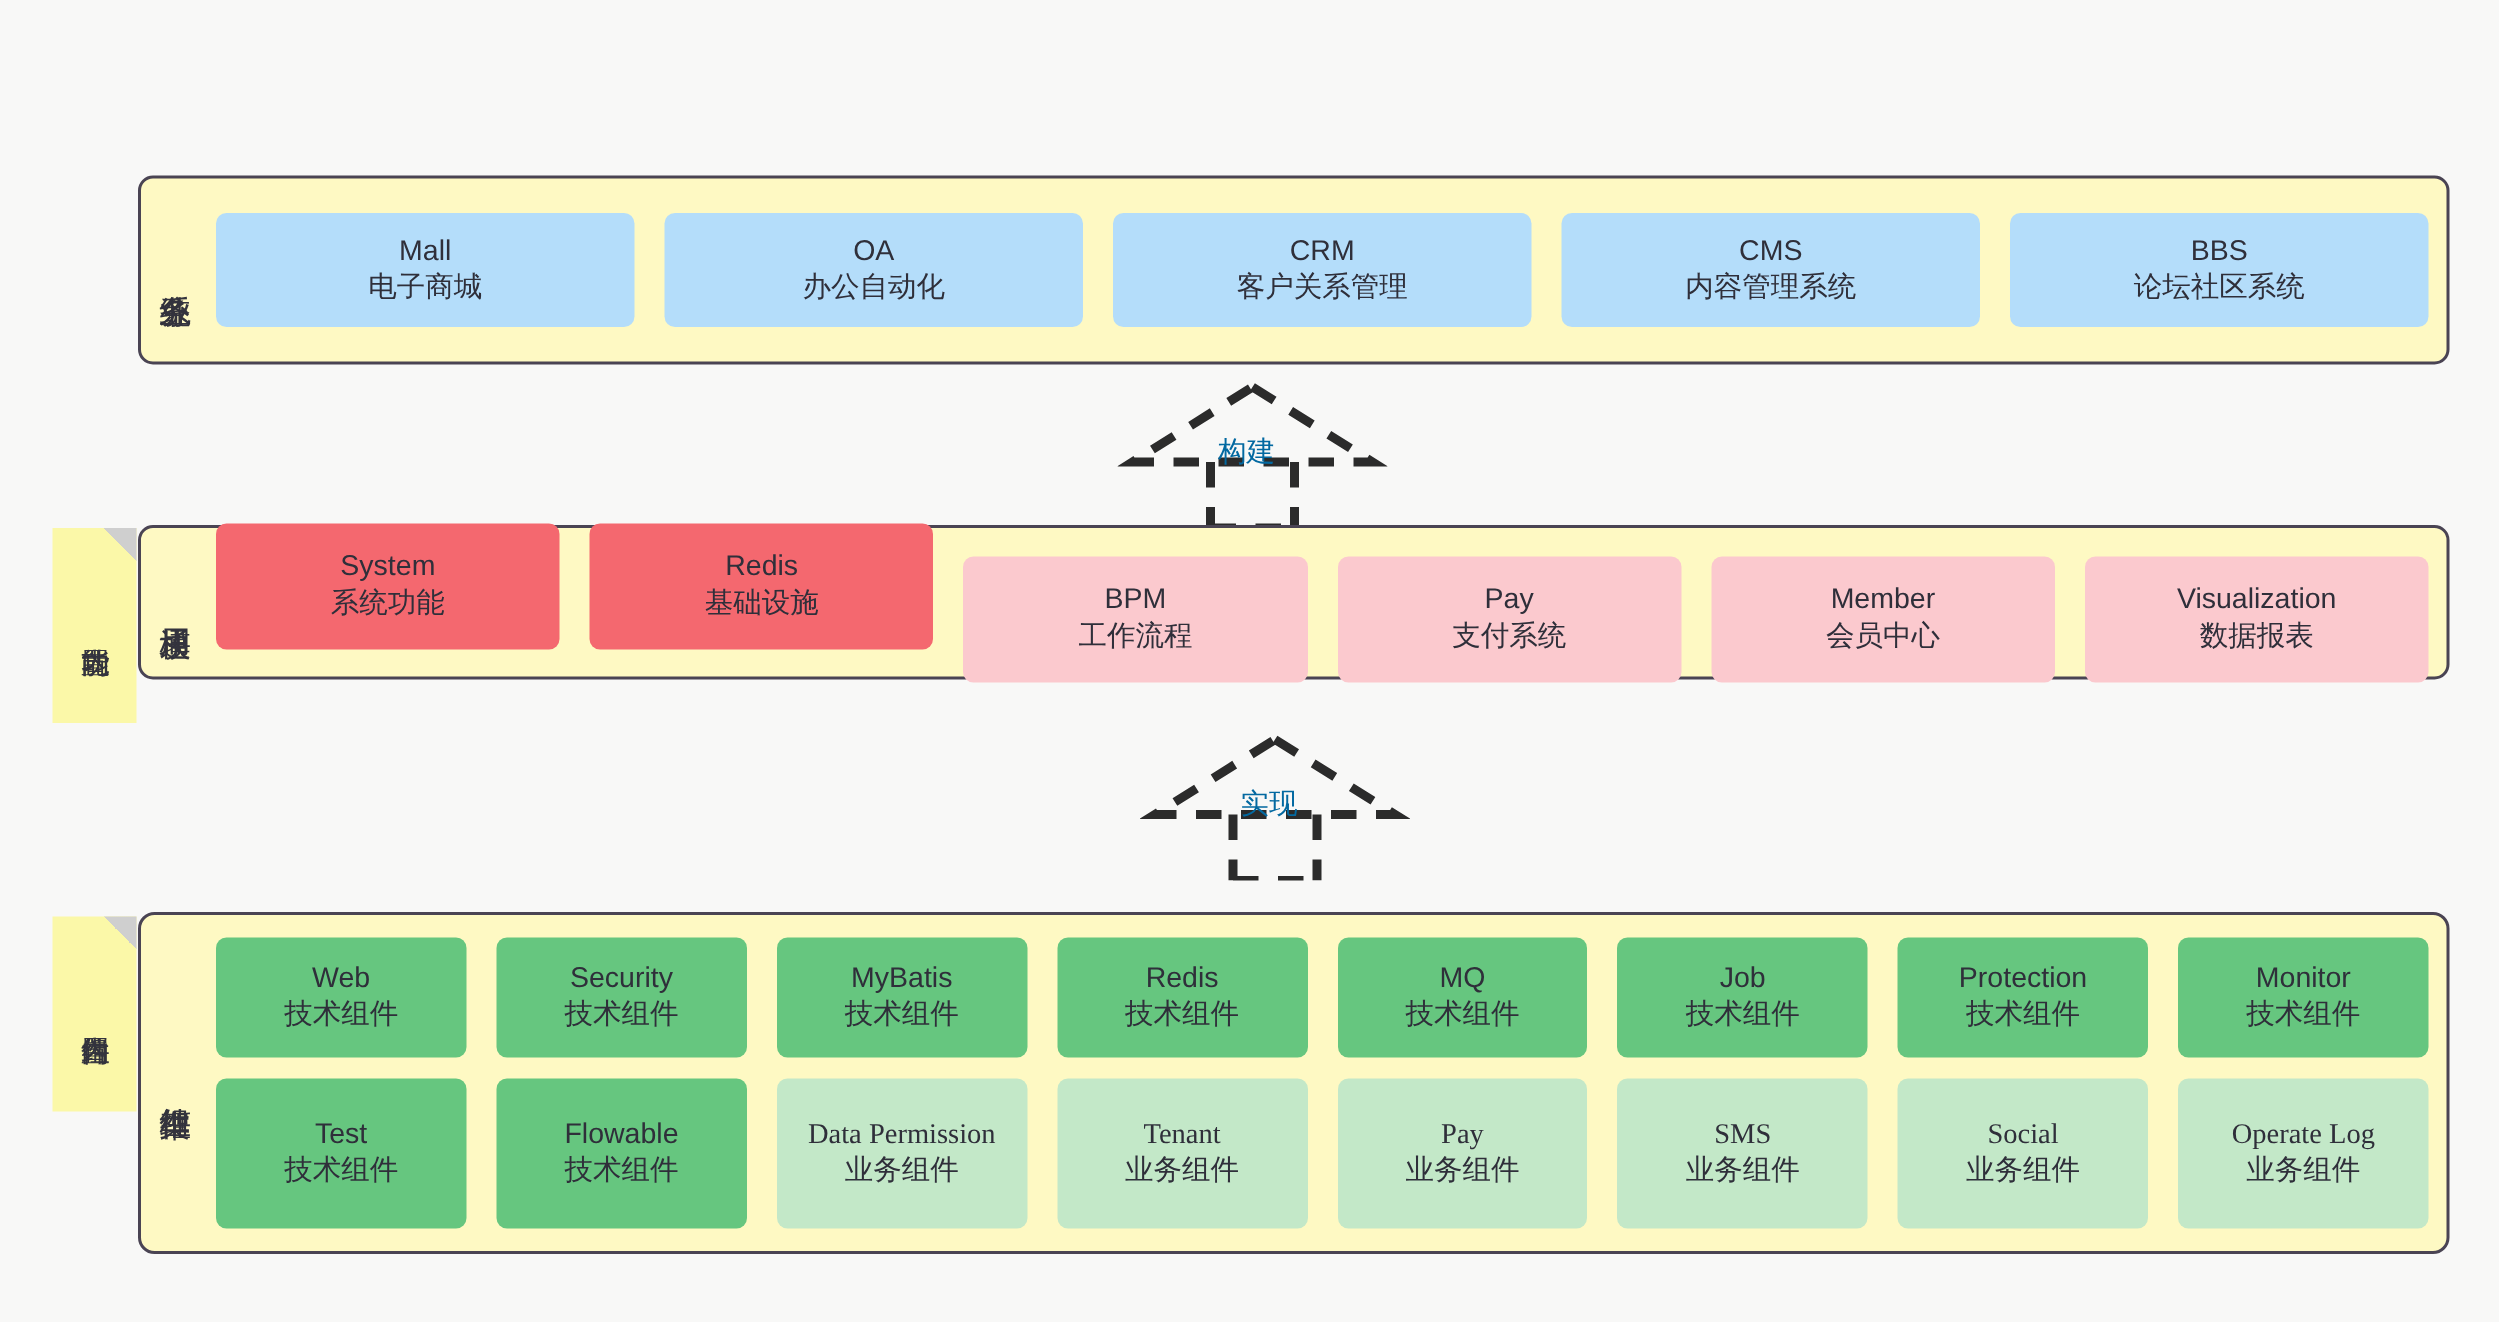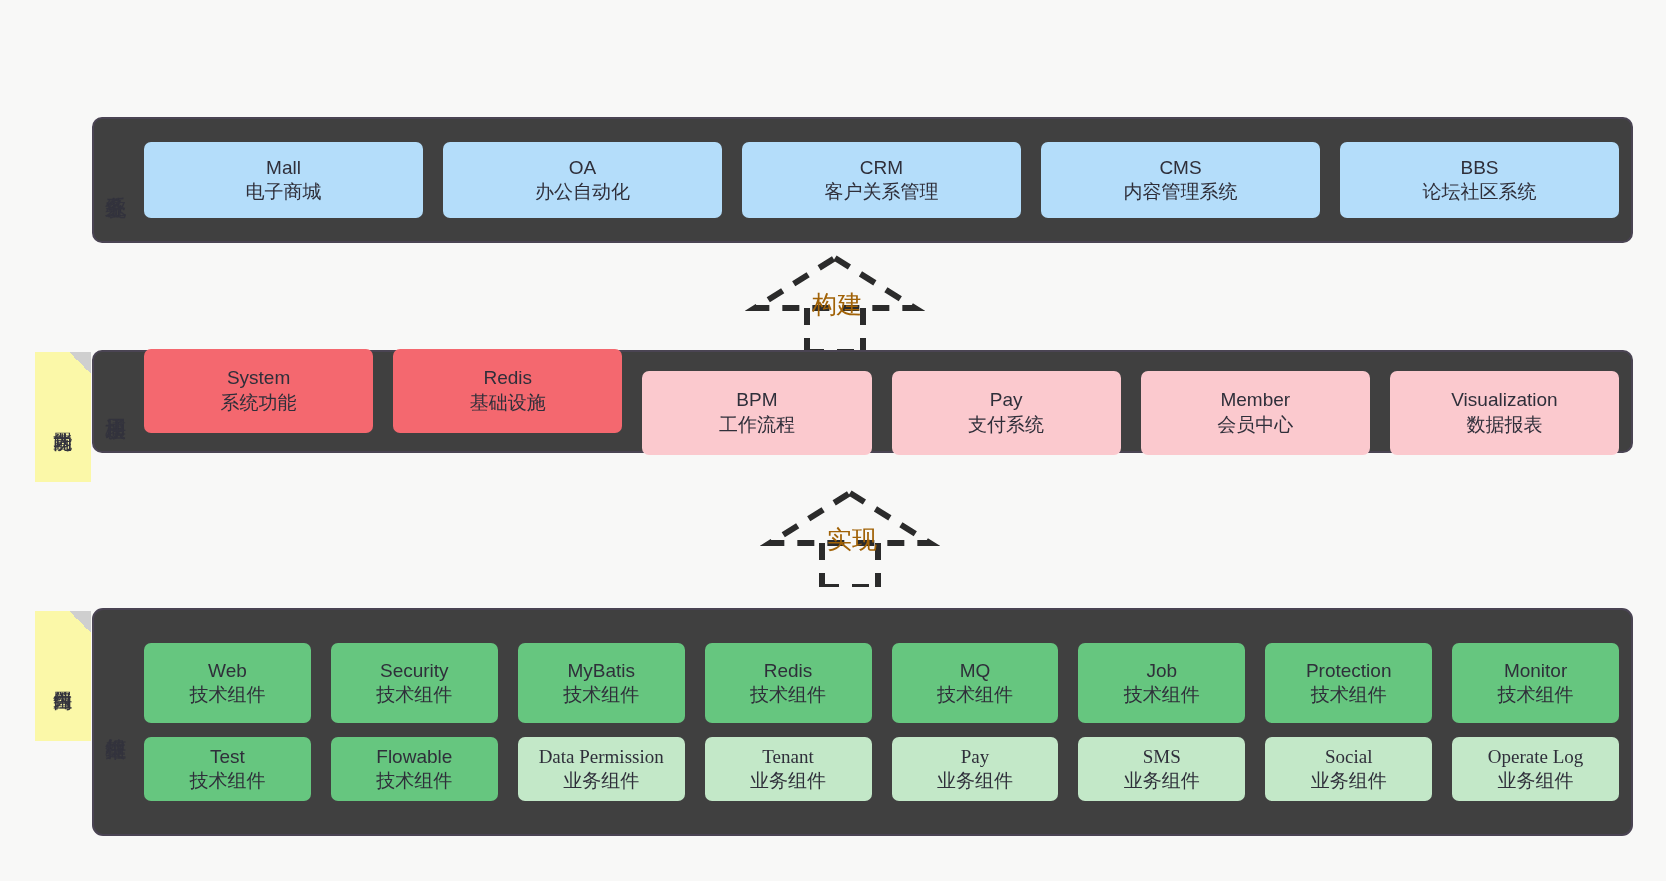--- a/index.html
+++ b/index.html
@@ -9,21 +9,21 @@
     font-family:"Liberation Sans","DejaVu Sans",sans-serif;
     color:#2e2e38;
     overflow:hidden;
     position:relative;
   }
   .canvas{position:relative;width:1666px;height:881px;}
 
   
   .panel{
     position:absolute;
-    background:#404040;
+    background:#fef9c3;
     border:2.5px solid #4a4453;
     border-radius:10px;
     box-sizing:border-box;
     display:flex;
     align-items:stretch;
   }
   #panel-business{left:92px;top:117px;width:1541px;height:126px;}
   #panel-modules {left:92px;top:350px;width:1541px;height:103px;}
   #panel-framework{left:92px;top:608px;width:1541px;height:228px;border-radius:11px;}
 
@@ -68,21 +68,21 @@
     text-align:center;
     font-size:19px;
     line-height:1.28;
     color:#2f2f3a;
     box-sizing:border-box;
     padding:4px 6px;
   }
   .row-business .cell{height:76px;}
   .row-modules  .cell{height:84px;}
   .row-tech .cell{height:80px;}
-  .row-biz  .cell{height:64px;}
+  .row-biz  .cell{height:100px;}
 
   .c-blue      {background:#b4ddfa;}
   .c-red       {background:#f4686f;}
   .c-pink      {background:#fbc9ce;margin-top:22px;}
   .c-green     {background:#66c67f;}
   .c-lightgreen{background:#c3e8c8;font-family:Liberation Serif, serif;}
 
   .cell .ln1{display:block;}
   .cell .ln2{display:block;}
 
@@ -112,22 +112,22 @@
   }
   #note-functions{left:35px;top:352px;height:130px;}
   #note-components{left:35px;top:611px;height:130px;}
 
   
   .arrow-wrap{position:absolute;}
   #arrow-build  {left:745px;top:252px;width:180px;height:100px;}
   #arrow-impl   {left:760px;top:487px;width:180px;height:100px;}
   .arrow-label{
     position:absolute;
-    font-size:25px;
-    color:#a16207;
+    font-size:19px;
+    color:#0369a1;
     background:transparent;
     white-space:nowrap;
     line-height:1;
   }
   #label-build{left:812px;top:292px;}
   #label-impl {left:827px;top:527px;}
 </style>
 </head>
 <body>
 

